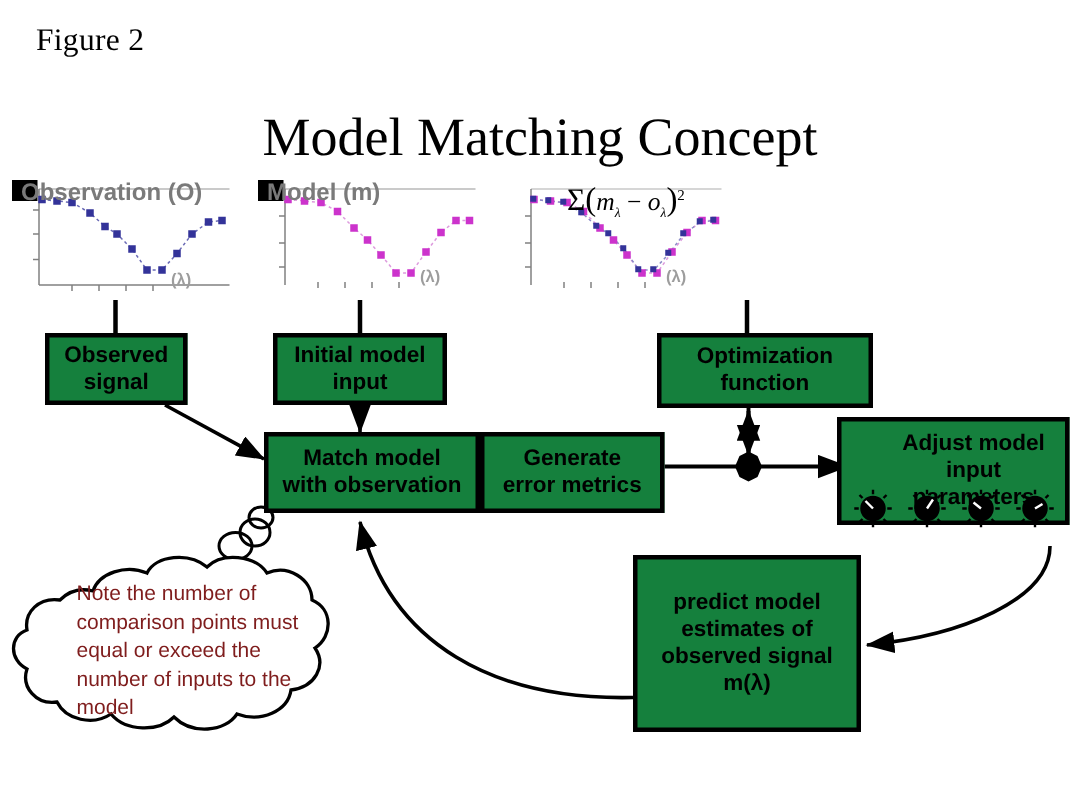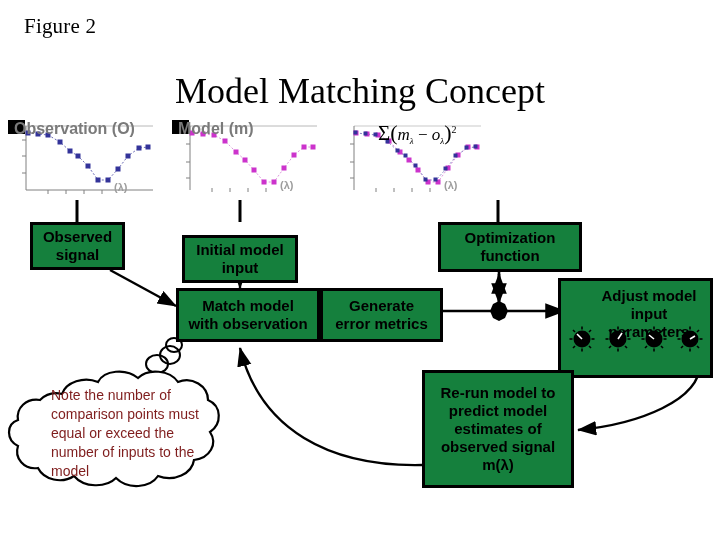--- a/index.html
+++ b/index.html
@@ -218,21 +218,21 @@
              C54,392 46,394 40,400 Z" fill="#ffffff" stroke="#000" stroke-width="2.2"></path>
   </svg>
 
   <div class="box" style="left:30px;top:222px;width:95px;height:48px;">
     <span>
       <span>Observed</span>
       <span>signal</span>
     </span>
   </div>
 
-  <div class="box" style="left:182px;top:222px;width:116px;height:48px;margin-top:13px;">
+  <div class="box" style="left:182px;top:222px;width:116px;height:48px;">
     <span>
       <span>Initial model</span>
       <span>input</span>
     </span>
   </div>
 
   <div class="box" style="left:438px;top:222px;width:144px;height:50px;">
     <span>
       <span>Optimization</span>
       <span>function</span>
@@ -246,21 +246,21 @@
     </span>
   </div>
 
   <div class="box" style="left:320px;top:288px;width:123px;height:54px;">
     <span>
       <span>Generate</span>
       <span>error metrics</span>
     </span>
   </div>
 
-  <div class="box" style="left:558px;top:278px;width:155px;height:100px;align-items:flex-start;padding-top:6px;padding-left:27px;">
+  <div class="box" style="left:558px;top:278px;width:155px;height:72px;align-items:flex-start;padding-top:6px;padding-left:27px;">
     <span>
       <span>Adjust model</span>
       <span>input parameters</span>
     </span>
   </div>
 
   <div class="knobs" style="left:565px;top:322px;width:142px;height:34px;">
     <svg width="30" height="30" viewBox="0 0 30 30">
       <circle cx="15" cy="15" r="8.5" fill="#000"></circle>
       <g stroke="#000" stroke-width="1.6">
@@ -314,21 +314,20 @@
           <line x1="6" y1="24" x2="8" y2="22"></line>
         <line x1="2.5" y1="15" x2="5.5" y2="15"></line>
           <line x1="6" y1="6" x2="8" y2="8"></line>
       </g>
       <line x1="15" y1="15" x2="20" y2="12" stroke="#fff" stroke-width="1.6"></line>
     </svg>
   </div>
 
   <div class="box" style="left:422px;top:370px;width:152px;height:118px;">
     <span>
-      <span>Re-run model to</span>
       <span>predict model</span>
       <span>estimates of</span>
       <span>observed signal</span>
       <span>m(λ)</span>
     </span>
   </div>
 
   <div class="cloud-text" style="left:34px;top:386px;width:180px;">
     <div>Note the number of</div>
     <div>comparison points must</div>

